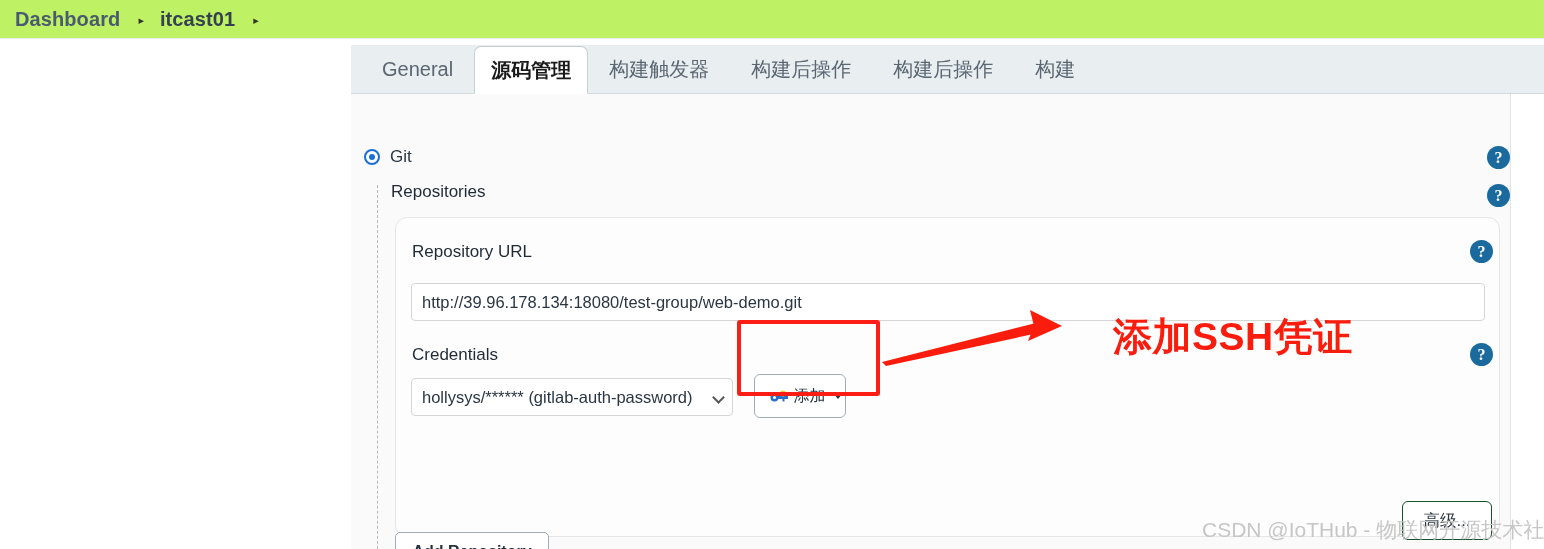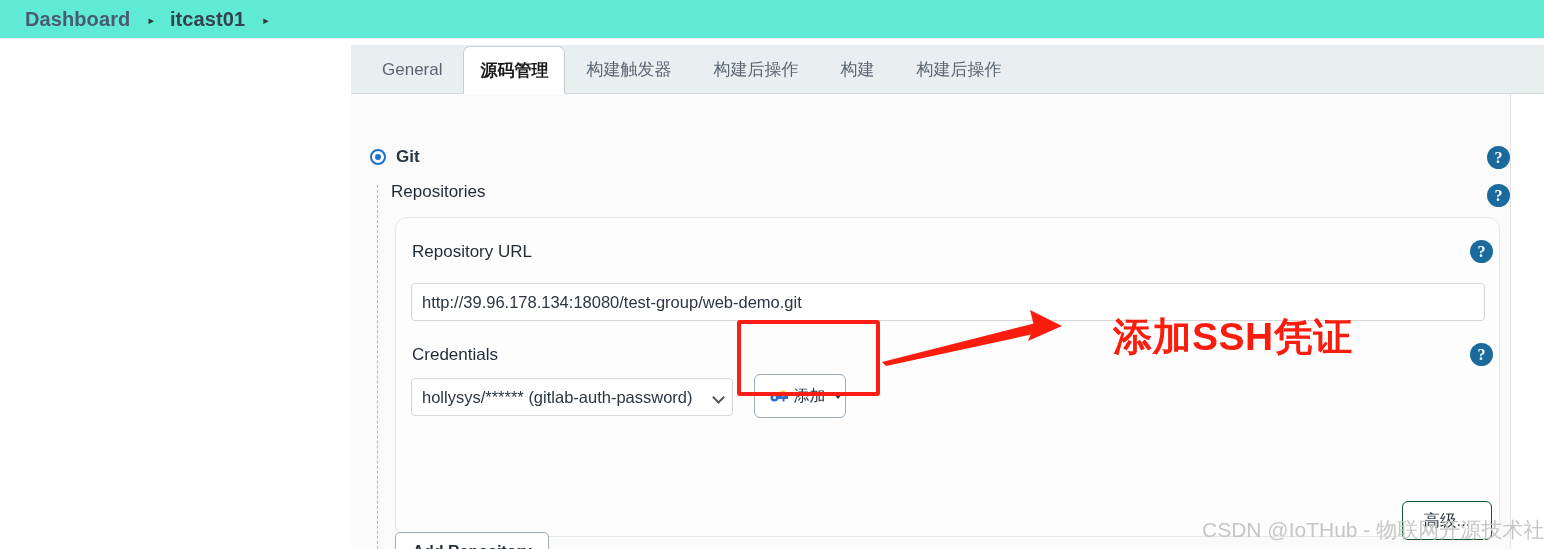--- a/index.html
+++ b/index.html
@@ -9,24 +9,24 @@
     overflow: hidden;
     background: #ffffff;
     font-family: "Liberation Sans", "DejaVu Sans", sans-serif;
   }
 
   #root { position: relative; width: 1544px; height: 549px; background: #ffffff; }
 
   
   .breadcrumb-bar {
     position: absolute; left: 0; top: 0; width: 1544px; height: 39px;
-    background: #5eead4;
+    background: #bef264;
     border-bottom: 1px solid #ececec;
     display: flex; align-items: center;
-    padding-left: 25px;
+    padding-left: 15px;
   }
   .crumb {
     font-size: 20px; font-weight: bold; color: #4a5a70;
     letter-spacing: 0.1px;
   }
   .crumb.second { color: #36414f; }
   .crumb-sep {
     color: #333; font-size: 11px; margin: 0 16px 0 18px; line-height: 1;
     transform: translateY(1px);
   }
@@ -42,21 +42,21 @@
   .tab-strip {
     position: absolute; left: 0; top: 6px; width: 1193px; height: 49px;
     background: #e9eef1;
     border-bottom: 1px solid #d3dade;
     display: flex; align-items: flex-end;
     padding-left: 10px;
   }
   .tab {
     height: 47px; display: flex; align-items: center;
     padding: 0 21px;
-    font-size: 17px; color: #5a6672;
+    font-size: 20px; color: #5a6672;
     cursor: pointer;
     white-space: nowrap;
     margin-top: 40px;
   }
   .tab.active {
     background: #ffffff;
     color: #1a1a1a;
     font-weight: bold;
     border: 1px solid #c6ced4;
     border-bottom: 1px solid #ffffff;
@@ -72,22 +72,22 @@
     background: #fafafa;
     border-right: 1px solid #e3e3e3;
   }
   .panel-right-gutter {
     position: absolute; left: 1160px; top: 55px; width: 33px; height: 494px;
     background: #ffffff;
   }
 
   
   .scm-row {
-    position: absolute; left: 19px; top: 53px;
-    display: flex; align-items: center; font-weight: bold;
+    position: absolute; left: 13px; top: 53px;
+    display: flex; align-items: center;
   }
   .radio {
     width: 16px; height: 16px; border-radius: 50%;
     border: 2px solid #1a6fd4; background: #ffffff;
     position: relative; margin-right: 10px;
   }
   .radio::after {
     content: ""; position: absolute;
     left: 3px; top: 3px; width: 6px; height: 6px;
     border-radius: 50%; background: #1a6fd4;
@@ -262,22 +262,22 @@
     <span class="crumb-sep">▸</span>
   </div>
 
   <div class="config-area">
 
     <div class="tab-strip">
       <div class="tab">General</div>
       <div class="tab active">源码管理</div>
       <div class="tab">构建触发器</div>
       <div class="tab">构建后操作</div>
+      <div class="tab">构建后操作</div>
       <div class="tab">构建</div>
-      <div class="tab">构建后操作</div>
     </div>
 
     <div class="panel-body">
 
       <div class="scm-row">
         <span class="radio"></span>
         <span class="scm-label">Git</span>
       </div>
 
       <div class="dash-guide"></div>

